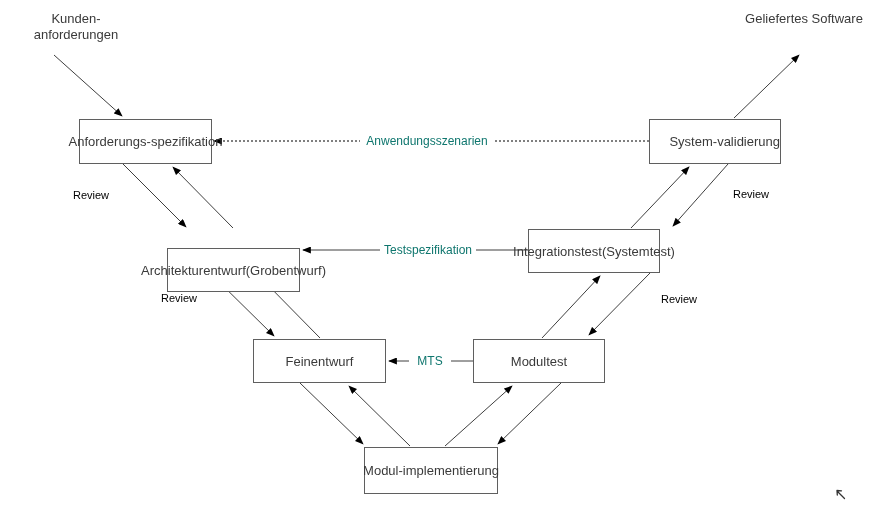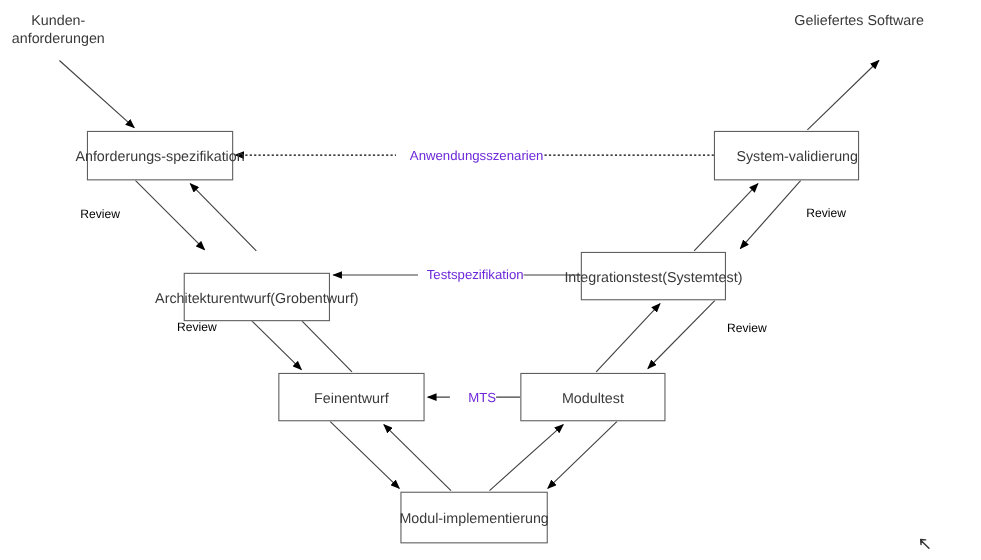--- a/index.html
+++ b/index.html
@@ -35,34 +35,35 @@
     font-size: 13px;
     line-height: 17px;
     color: #3a3a3a;
   }
   .free-label {
     position: absolute;
     text-align: center;
     font-size: 13px;
     line-height: 16px;
     color: #3a3a3a;
+    padding-left: 23px;
   }
   .review-label {
     position: absolute;
     text-align: center;
     font-size: 11px;
     line-height: 15px;
     color: #000000;
   }
   .edge-label {
     position: absolute;
-    text-align: right;
+    text-align: center;
     font-size: 12px;
     line-height: 14px;
-    color: #6d28d9;
+    color: #0f766e;
     background: #ffffff;
   }
   .cursor-wrap {
     position: absolute;
     left: 830px;
     top: 486px;
     width: 18px;
     height: 18px;
   }
 </style>

